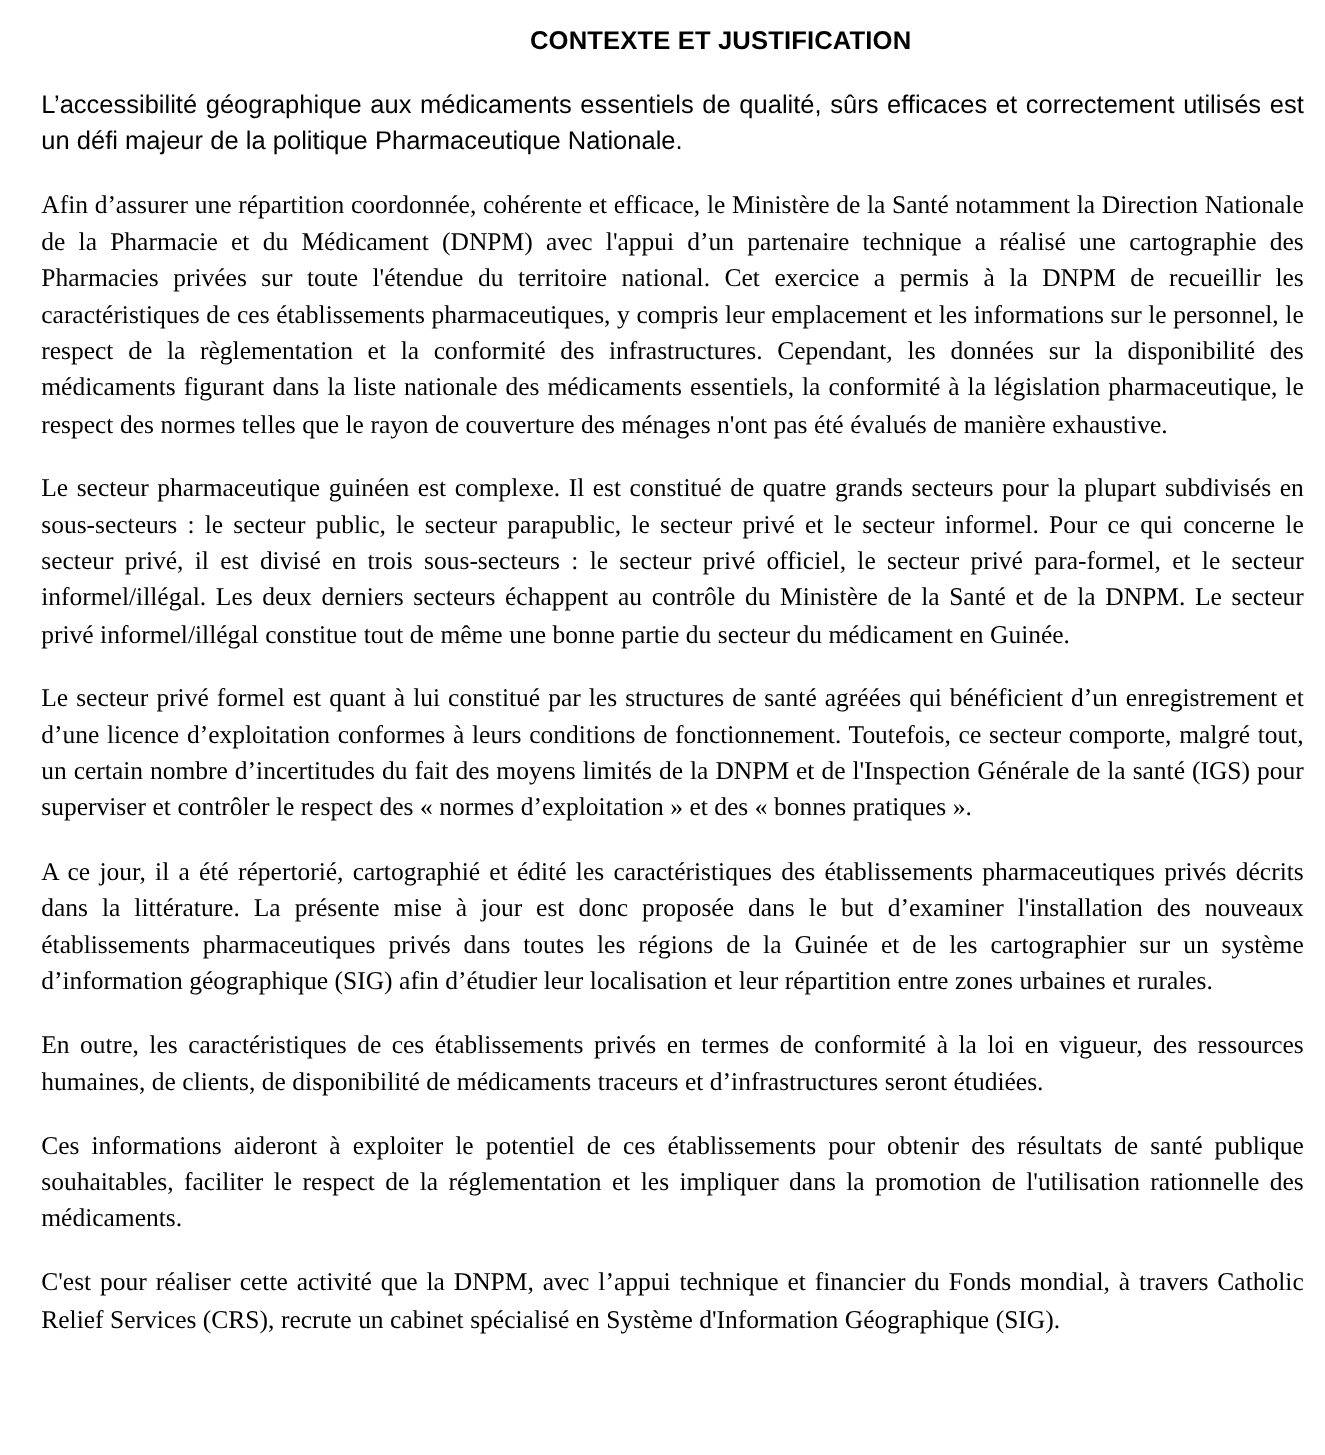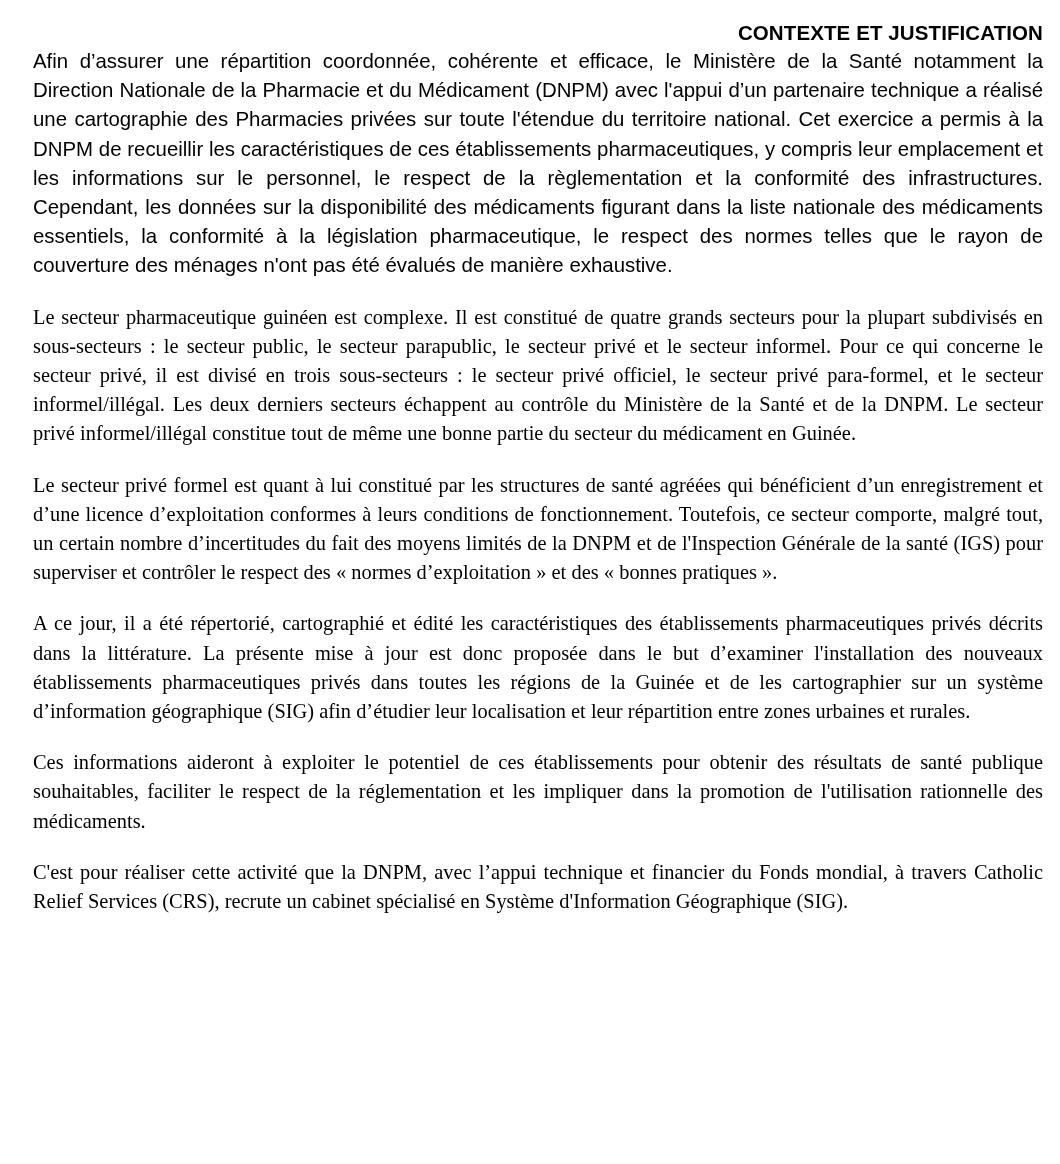--- a/index.html
+++ b/index.html
@@ -31,21 +31,21 @@
     width: 1010px;
   }
 
   .section-heading {
     font-size: 20.5px;
     font-weight: bold;
     line-height: 29px;
     letter-spacing: 0.1px;
     margin: 0 0 0 77px;
     padding: 0;
-    text-align: right;
+    text-align: center;
     white-space: nowrap;
   }
 
   .para {
     font-size: 20.4px;
     line-height: 29.2px;
     text-align: justify;
     text-justify: inter-word;
     margin: 0;
     padding: 0;
@@ -63,28 +63,30 @@
   }
 </style>
 </head>
 <body>
 
 <div class="page">
   <div class="page-body">
 
     <h1 class="section-heading">CONTEXTE ET JUSTIFICATION</h1>
 
+    <p class="para gap-after-heading">L’accessibilité géographique aux médicaments essentiels de qualité, sûrs efficaces et correctement utilisés est un défi majeur de la politique Pharmaceutique Nationale.</p>
 
     <p class="para">Afin d’assurer une répartition coordonnée, cohérente et efficace, le Ministère de la Santé notamment la Direction Nationale de la Pharmacie et du Médicament (DNPM) avec l'appui d’un partenaire technique a réalisé une cartographie des Pharmacies privées sur toute l'étendue du territoire national. Cet exercice a permis à la DNPM de recueillir les caractéristiques de ces établissements pharmaceutiques, y compris leur emplacement et les informations sur le personnel, le respect de la règlementation et la conformité des infrastructures. Cependant, les données sur la disponibilité des médicaments figurant dans la liste nationale des médicaments essentiels, la conformité à la législation pharmaceutique, le respect des normes telles que le rayon de couverture des ménages n'ont pas été évalués de manière exhaustive.</p>
 
     <p class="para">Le secteur pharmaceutique guinéen est complexe. Il est constitué de quatre grands secteurs pour la plupart subdivisés en sous-secteurs : le secteur public, le secteur parapublic, le secteur privé et le secteur informel. Pour ce qui concerne le secteur privé, il est divisé en trois sous-secteurs : le secteur privé officiel, le secteur privé para-formel, et le secteur informel/illégal. Les deux derniers secteurs échappent au contrôle du Ministère de la Santé et de la DNPM. Le secteur privé informel/illégal constitue tout de même une bonne partie du secteur du médicament en Guinée.</p>
 
     <p class="para">Le secteur privé formel est quant à lui constitué par les structures de santé agréées qui bénéficient d’un enregistrement et d’une licence d’exploitation conformes à leurs conditions de fonctionnement. Toutefois, ce secteur comporte, malgré tout, un certain nombre d’incertitudes du fait des moyens limités de la DNPM et de l'Inspection Générale de la santé (IGS) pour superviser et contrôler le respect des « normes d’exploitation » et des « bonnes pratiques ».</p>
 
     <p class="para">A ce jour, il a été répertorié, cartographié et édité les caractéristiques des établissements pharmaceutiques privés décrits dans la littérature. La présente mise à jour est donc proposée dans le but d’examiner l'installation des nouveaux établissements pharmaceutiques privés dans toutes les régions de la Guinée et de les cartographier sur un système d’information géographique (SIG) afin d’étudier leur localisation et leur répartition entre zones urbaines et rurales.</p>
 
+    <p class="para">En outre, les caractéristiques de ces établissements privés en termes de conformité à la loi en vigueur, des ressources humaines, de clients, de disponibilité de médicaments traceurs et d’infrastructures seront étudiées.</p>
 
     <p class="para">Ces informations aideront à exploiter le potentiel de ces établissements pour obtenir des résultats de santé publique souhaitables, faciliter le respect de la réglementation et les impliquer dans la promotion de l'utilisation rationnelle des médicaments.</p>
 
     <p class="para">C'est pour réaliser cette activité que la DNPM, avec l’appui technique et financier du Fonds mondial, à travers Catholic Relief Services (CRS), recrute un cabinet spécialisé en Système d'Information Géographique (SIG).</p>
 
   </div>
 </div>
 
 </body></html>

